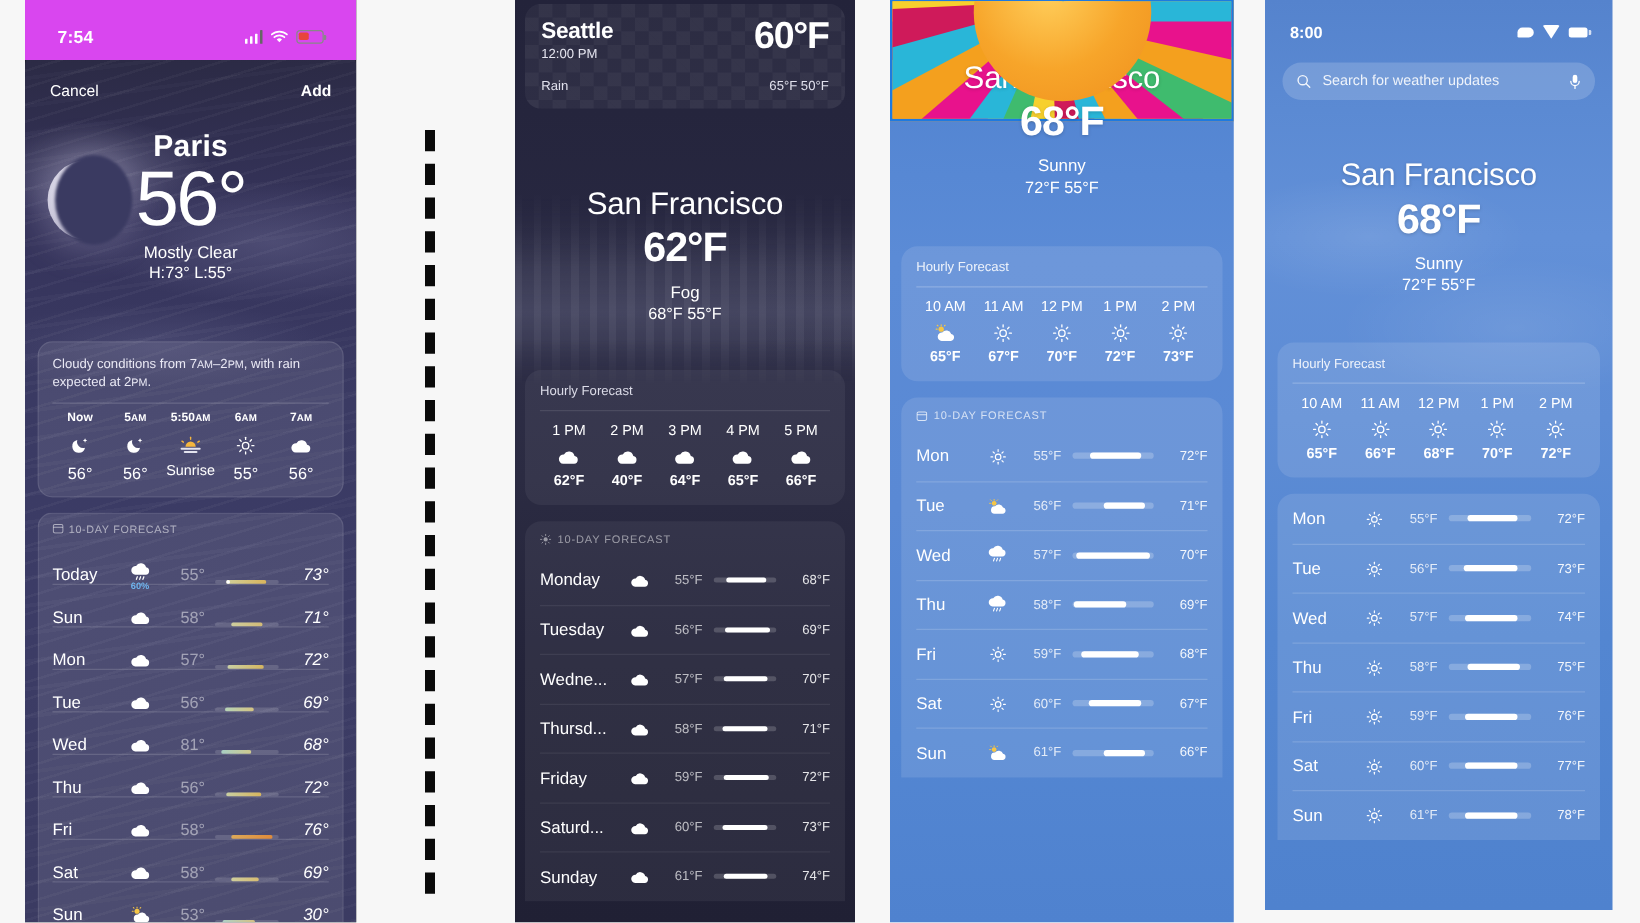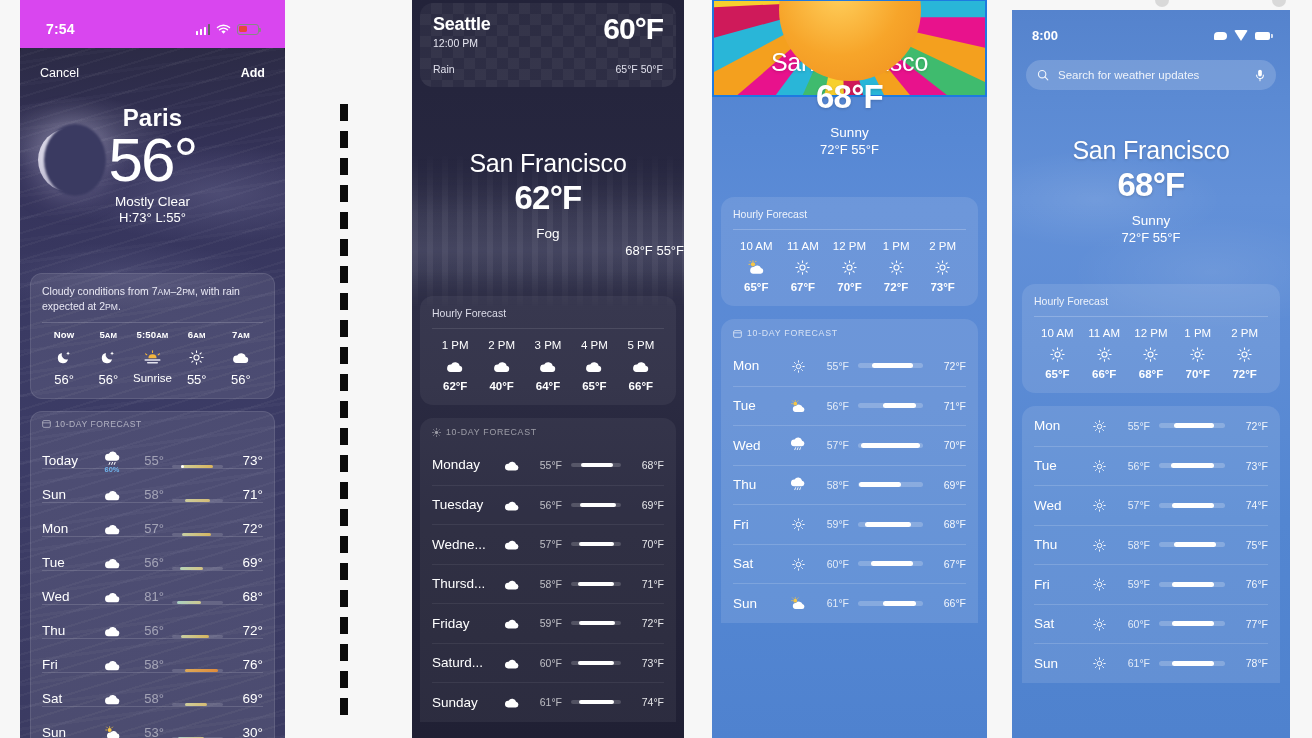--- a/index.html
+++ b/index.html
@@ -98,21 +98,21 @@
     font-size:8.6px; letter-spacing:.55px; color:rgba(255,255,255,.55); font-weight:500; }
   .p1-row{ display:flex; align-items:flex-end; height:34px; border-top:.5px solid rgba(255,255,255,.14); }
   .p1-row:first-of-type{ border-top:none; }
   .p1-day{ width:52px; font-size:13.5px; }
   .p1-ic{ width:36px; text-align:center; font-size:14px; line-height:1; position:relative; }
   .p1-pop{ position:absolute; left:0; right:0; top:15px; font-size:7.4px; color:#6fb6ef; font-weight:700; }
   .p1-lo{ width:34px; text-align:right; font-size:13px; color:rgba(255,255,255,.48); }
   .p1-barwrap{ flex:1; height:3px; margin:0 8px; border-radius:2px; background:rgba(255,255,255,.14); position:relative; }
   .p1-bar{ position:absolute; top:0; height:3px; border-radius:2px; }
   .p1-dot{ position:absolute; width:3px;height:3px;border-radius:50%;background:#fff; top:0; }
-  .p1-hi{ width:32px; text-align:right; font-size:13.5px; font-weight:500; }
+  .p1-hi{ width:32px; text-align:right; font-size:13.5px; font-weight:500;font-style:italic; }
 
   
   .divider{ position:absolute; left:340px; top:104px; width:8px; height:632px; }
   .divider i{ display:block; width:8px; height:17px; background:#0b0b0b; margin-bottom:10px; }
 
   
   .p2{
     position:absolute; left:412px; top:0; width:272px; height:738px;
     background: linear-gradient(#23233a 0%, #272740 24%, #2e2e47 34%, #2b2b42 52%, #24243a 72%, #202034 100%);
     overflow:hidden; color:#fff;
@@ -135,21 +135,21 @@
   }
   .p2-searow{ display:flex; justify-content:space-between; align-items:flex-start; }
   .p2-seacity{ font-size:18px; font-weight:700; letter-spacing:-.2px; }
   .p2-seatime{ font-size:10.5px; margin-top:2px; color:#e4e4ef; }
   .p2-seatemp{ font-size:30px; font-weight:700; letter-spacing:-1px; line-height:1; }
   .p2-searow2{ display:flex; justify-content:space-between; margin-top:14px; font-size:10.5px; color:#e0e0ec; }
   .p2-hero{ position:relative; z-index:2; text-align:center; margin-top:62px; }
   .p2-city{ font-size:25px; font-weight:500; letter-spacing:-.2px; }
   .p2-temp{ font-size:33px; font-weight:700; letter-spacing:-.8px; margin-top:1px; }
   .p2-cond{ font-size:13.5px; font-weight:500; margin-top:9px; }
-  .p2-hl{ font-size:13px; margin-top:2px;text-align:right; }
+  .p2-hl{ font-size:13px; margin-top:2px; }
 
   .p2-card{
     position:relative; z-index:2; margin:38px 8px 0 8px; border-radius:13px;
     background: rgba(255,255,255,.055); padding:11px 12px 13px 12px;
   }
   .p2-cardhdr{ font-size:10.5px; color:#dcdce8; }
   .p2-hr{ height:.5px; background:rgba(255,255,255,.10); margin:9px 0 10px; }
   .p2-hours{ display:flex; justify-content:space-between; text-align:center; }
   .p2-hour{ flex:1; }
   .p2-hour .hl{ font-size:11.5px; }
@@ -221,21 +221,21 @@
   .p3-row:first-of-type{ border-top:none; }
   .p3-day{ width:52px; font-size:13.5px; }
   .p3-ic{ width:26px; text-align:center; font-size:13px; line-height:1; }
   .p3-lo{ width:38px; text-align:right; font-size:10.5px; color:rgba(255,255,255,.82); }
   .p3-barwrap{ flex:1; height:5px; margin:0 9px; border-radius:3px; background:rgba(255,255,255,.22); position:relative; }
   .p3-bar{ position:absolute; top:0; height:5px; border-radius:3px; background:#fff; }
   .p3-hi{ width:34px; text-align:right; font-size:10.5px; color:rgba(255,255,255,.92); }
 
   
   .p4{
-    position:absolute; left:1012px; top:10px; width:278px; height:728px;
+    position:absolute; left:1012px; top:0; width:278px; height:728px;
     overflow:hidden; color:#fff;
     background:
       radial-gradient(180px 70px at 30% 26%, rgba(255,255,255,.10), transparent 70%),
       radial-gradient(200px 80px at 72% 36%, rgba(255,255,255,.09), transparent 70%),
       linear-gradient(#5583cd 0%, #5b8ad3 12%, #6290d8 26%, #5d8cd5 46%, #5386d1 70%, #4f82ce 100%);
   }
   .p4-ghost{ position:absolute; z-index:0; width:14px;height:14px;border-radius:50%;background:#d9d9d9; top:-7px; }
   .p4-statusbar{
     position:relative; z-index:2; display:flex; align-items:center; justify-content:space-between;
     padding:18px 20px 0 20px;

